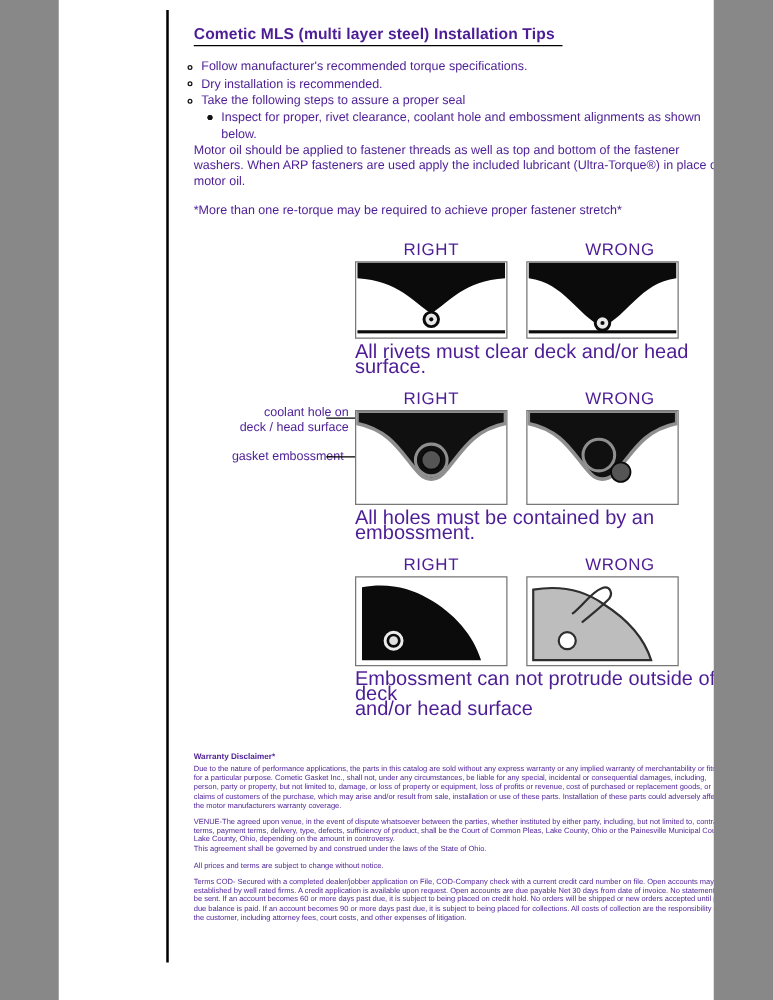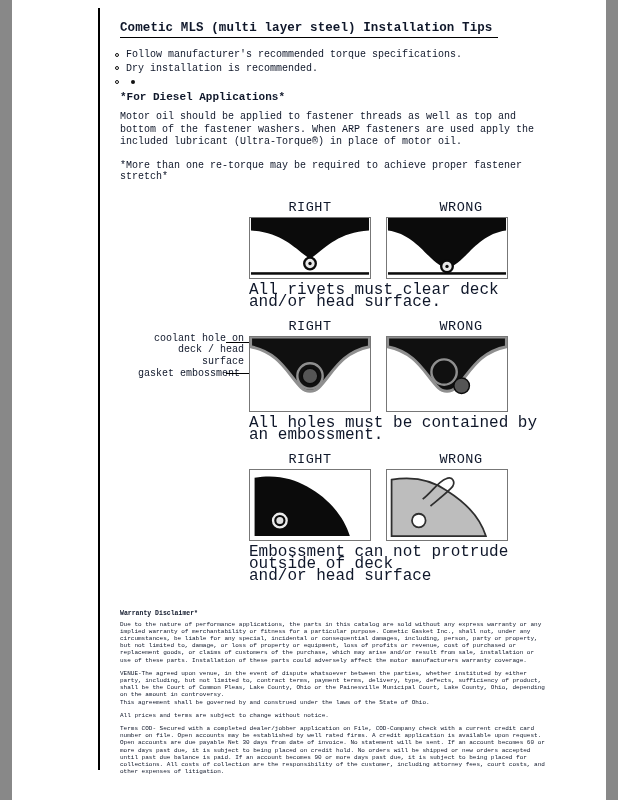--- a/index.html
+++ b/index.html
@@ -1,23 +1,23 @@
 <!DOCTYPE html>
 <html><head>
 <meta charset="utf-8">
 <style>
   * { box-sizing: border-box; margin: 0; padding: 0; }
   html,body { background:#888; }
   .page {
     position: relative;
-    width: 594px; height: 800px;
+    width: 524px; height: 800px;
     margin: 0 auto;
     background: #ffffff;
-    font-family: Liberation Mono, monospace;
-    color: #0f172a;
+    font-family: Liberation Sans, sans-serif;
+    color: #4c1d95;
     overflow: hidden;
   }
   .edge-rule {
     position: absolute; left: 86px; top: 8px;
     width: 2px; height: 762px; background: #000;
   }
   .content { position: absolute; left: 100px; top: 18px; width: 440px; }
 
   .title {
     display: inline-block;
@@ -72,27 +72,31 @@
       <div class="tip">
         <span class="marker hollow"></span>
         <span>Follow manufacturer's recommended torque specifications.</span>
       </div>
       <div class="tip">
         <span class="marker hollow"></span>
         <span>Dry installation is recommended.</span>
       </div>
       <div class="tip">
         <span class="marker hollow"></span>
+        <span>Take the following steps to assure a proper seal</span>
       </div>
       <div class="tip sub">
         <span class="marker filled"></span>
       </div>
+      <div class="tip sub">
+        <span class="marker filled"></span>
+        <span>Inspect for proper, rivet clearance, coolant hole and embossment alignments as shown below.</span>
+      </div>
     </div>
 
-    <h2 class="diesel-heading">*For Diesel Applications*</h2>
     <p class="para">Motor oil should be applied to fastener threads as well as top and bottom of the fastener washers. When ARP fasteners are used apply the included lubricant (Ultra-Torque®) in place of motor oil.</p>
     <p class="note">*More than one re-torque may be required to achieve proper fastener stretch*</p>
 
     
     <div class="diagram-row">
       <div class="dg-labels">
         <span class="dg-label">RIGHT</span>
         <span class="dg-label">WRONG</span>
       </div>
       <div class="dg-boxes">

